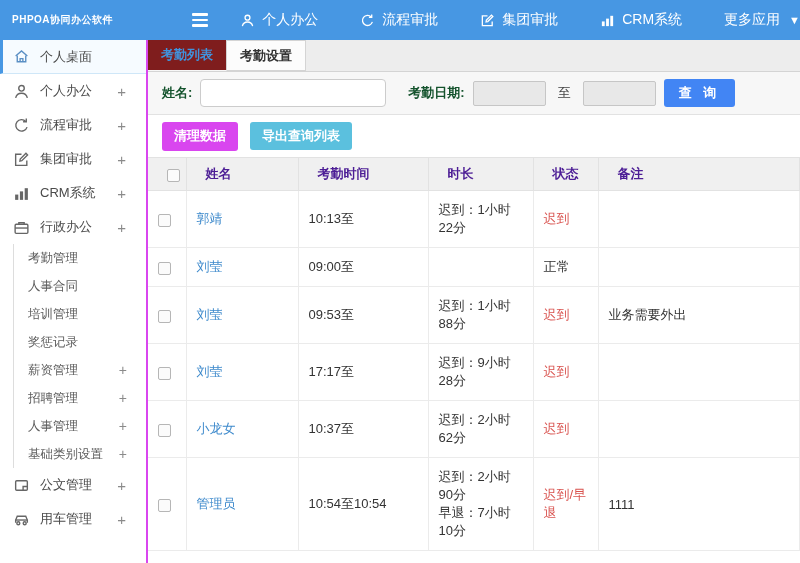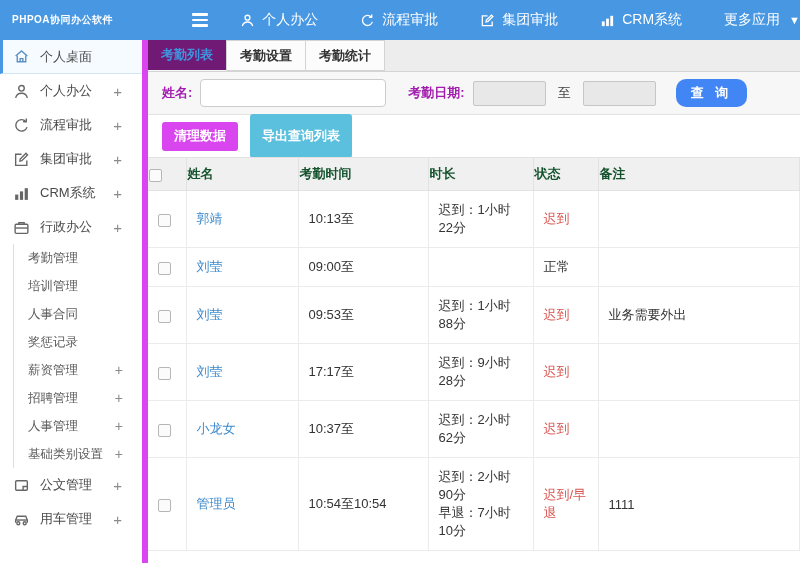--- a/index.html
+++ b/index.html
@@ -11,21 +11,21 @@
   .brand { width:148px; padding-left:12px; font-size:10px; font-weight:bold; letter-spacing:.5px; }
   .hamburger { margin-left:57px; width:20px; cursor:pointer; }
   .hamburger span { display:block; height:2.5px; background:#fff; margin:3px 0; border-radius:1px; width:16px; }
   .topnav { display:flex; align-items:center; margin-left:30px; gap:42px; }
   .topnav .nav-item { display:flex; align-items:center; gap:7px; font-size:14px; cursor:pointer; white-space:nowrap; }
   .topnav svg { display:block; }
   .caret { font-size:11px; margin-left:2px; }
 
   
   .layout { display:flex; height:523px; }
-  .sidebar { width:148px; background:#fff; border-right:6px solid #d946ef; flex:none; }
+  .sidebar { width:148px; background:#fff; border-right:2px solid #d946ef; flex:none; }
   .content { flex:1; min-width:0; display:flex; flex-direction:column; }
 
   
   .side-item { height:34px; display:flex; align-items:center; padding:0 14px 0 13px;
     font-size:13px; color:#4a4a4a; cursor:pointer; }
   .side-item .s-icon { width:17px; height:17px; margin-right:10px; color:#666; flex:none; }
   .side-item .grow { flex:1; }
   .side-item .expand { color:#8a8a8a; font-size:15px; margin-right:6px; }
   .side-item.active { background:#f6fbff; border-left:3px solid #4797e3; padding-left:10px;
     border-bottom:1px solid #cfe7f8; }
@@ -33,47 +33,47 @@
   .sub-item { height:28px; display:flex; align-items:center; padding-left:14px;
     font-size:12.5px; color:#5c5c5c; cursor:pointer; }
   .sub-item .grow { flex:1; }
   .sub-item .expand { color:#8a8a8a; font-size:14px; margin-right:19px; }
 
   
   .tabbar { height:32px; background:#ededed; border-bottom:1px solid #d4d4d4; display:flex; flex:none; }
   .tab { padding:0 13px; line-height:30px; font-size:13px; font-weight:bold; color:#333;
     background:#fcfcfc; border:1px solid #d4d4d4; border-left:none; cursor:pointer; }
   .tab:first-child { border-left:none; border-top:none; }
-  .tab.active { color:#4093dd; background:#701a75; border-bottom:1px solid #f7f7f7; border-top:none; }
+  .tab.active { color:#4093dd; background:#7f1d1d; border-bottom:1px solid #f7f7f7; border-top:none; }
 
   
   .filter-row { height:43px; background:#f7f7f7; border-bottom:1px solid #e2e2e2;
     display:flex; align-items:center; padding:0 14px; flex:none; }
-  .filter-row label { font-size:13px; font-weight:bold; color:#a21caf; margin-right:8px; white-space:nowrap; }
+  .filter-row label { font-size:13px; font-weight:bold; color:#14532d; margin-right:8px; white-space:nowrap; }
   .inp-name { width:186px; height:28px; border:1px solid #ccc; border-radius:4px; padding:0 8px;
     font-size:13px; background:#fff; margin-right:22px; }
   .inp-date { width:73px; height:25px; border:1px solid #c6c6c6; border-radius:2px;
     background:#e8e8e8; margin-right:0; }
   .to-label { font-size:13px; color:#444; margin:0 12px; }
-  .btn-query { margin-left:20px; height:28px; padding:0 15px; background:#4285f4; color:#fff;
-    border:none; border-radius:10px; font-size:13px; font-weight:bold; letter-spacing:4px; cursor:pointer; }
+  .btn-query { margin-left:8px; height:28px; padding:0 15px; background:#4285f4; color:#fff;
+    border:none; border-radius:3px; font-size:13px; font-weight:bold; letter-spacing:4px; cursor:pointer; }
 
   
   .actions-row { height:42px; display:flex; align-items:center; gap:12px; padding:0 14px;
     background:#fff; flex:none; }
   .btn-danger { height:29px; padding:0 12px; background:#d946ef; color:#fff; border:none;
     border-radius:3px; font-size:13px; font-weight:bold; cursor:pointer; }
-  .btn-info { height:44px; padding:0 12px; background:#5bc0de; color:#fff; border:none;
+  .btn-info { height:28px; padding:0 12px; background:#5bc0de; color:#fff; border:none;
     border-radius:3px; font-size:13px; font-weight:bold; cursor:pointer; }
 
   
   .table-wrap { flex:1; overflow:hidden; }
   table { width:100%; border-collapse:collapse; table-layout:fixed; }
-  th { background:#f0f0f0; font-size:13px; font-weight:bold; color:#14532d; text-align:left;
-    padding:7px 1px; border:1px solid #e2e2e2; }
+  th { background:#f0f0f0; font-size:13px; font-weight:bold; color:#4c1d95; text-align:left;
+    padding:7px 19px; border:1px solid #e2e2e2; }
   td { font-size:13px; color:#333; padding:10px 10px; border:1px solid #ebebeb; background:#fff;
     vertical-align:middle; overflow:hidden; }
   th:first-child, td:first-child { border-left:none; }
   .checkbox { display:inline-block; width:13px; height:13px; border:1px solid #b6b6b6;
     border-radius:2px; background:#fbfbfb; cursor:pointer; vertical-align:middle; }
   a.name-link { color:#3e8acc; text-decoration:none; cursor:pointer; }
   .st-red { color:#d9534f; }
   .st-normal { color:#333; }
   .dur div { line-height:18px; }
 </style>
@@ -183,24 +183,24 @@
             <path d="M2 8.5h12"></path>
           </svg></span>
       <span class="grow">行政办公</span>
       <span class="expand">+</span>
     </div>
     <div class="submenu">
       <div class="sub-item">
         <span class="grow">考勤管理</span>
       </div>
       <div class="sub-item">
+        <span class="grow">人事合同</span>
+      </div>
+      <div class="sub-item">
         <span class="grow">培训管理</span>
-      </div>
-      <div class="sub-item">
-        <span class="grow">人事合同</span>
       </div>
       <div class="sub-item">
         <span class="grow">奖惩记录</span>
       </div>
       <div class="sub-item">
         <span class="grow">薪资管理</span>
         <span class="expand">+</span>
       </div>
       <div class="sub-item">
         <span class="grow">招聘管理</span>
@@ -232,21 +232,20 @@
           </svg></span>
       <span class="grow">用车管理</span>
       <span class="expand">+</span>
     </div>
   </aside>
 
   <main class="content">
     <div class="tabbar">
       <div class="tab active">考勤列表</div>
       <div class="tab">考勤设置</div>
-      <div class="tab">考勤统计</div>
     </div>
 
     <div class="filter-row">
       <label>姓名:</label>
       <input class="inp-name" type="text" value="" style="">
       <label>考勤日期:</label>
       <input class="inp-date" type="text" value="" style="">
       <span class="to-label">至</span>
       <input class="inp-date" type="text" value="" style="">
       <button class="btn-query">查 询</button>

